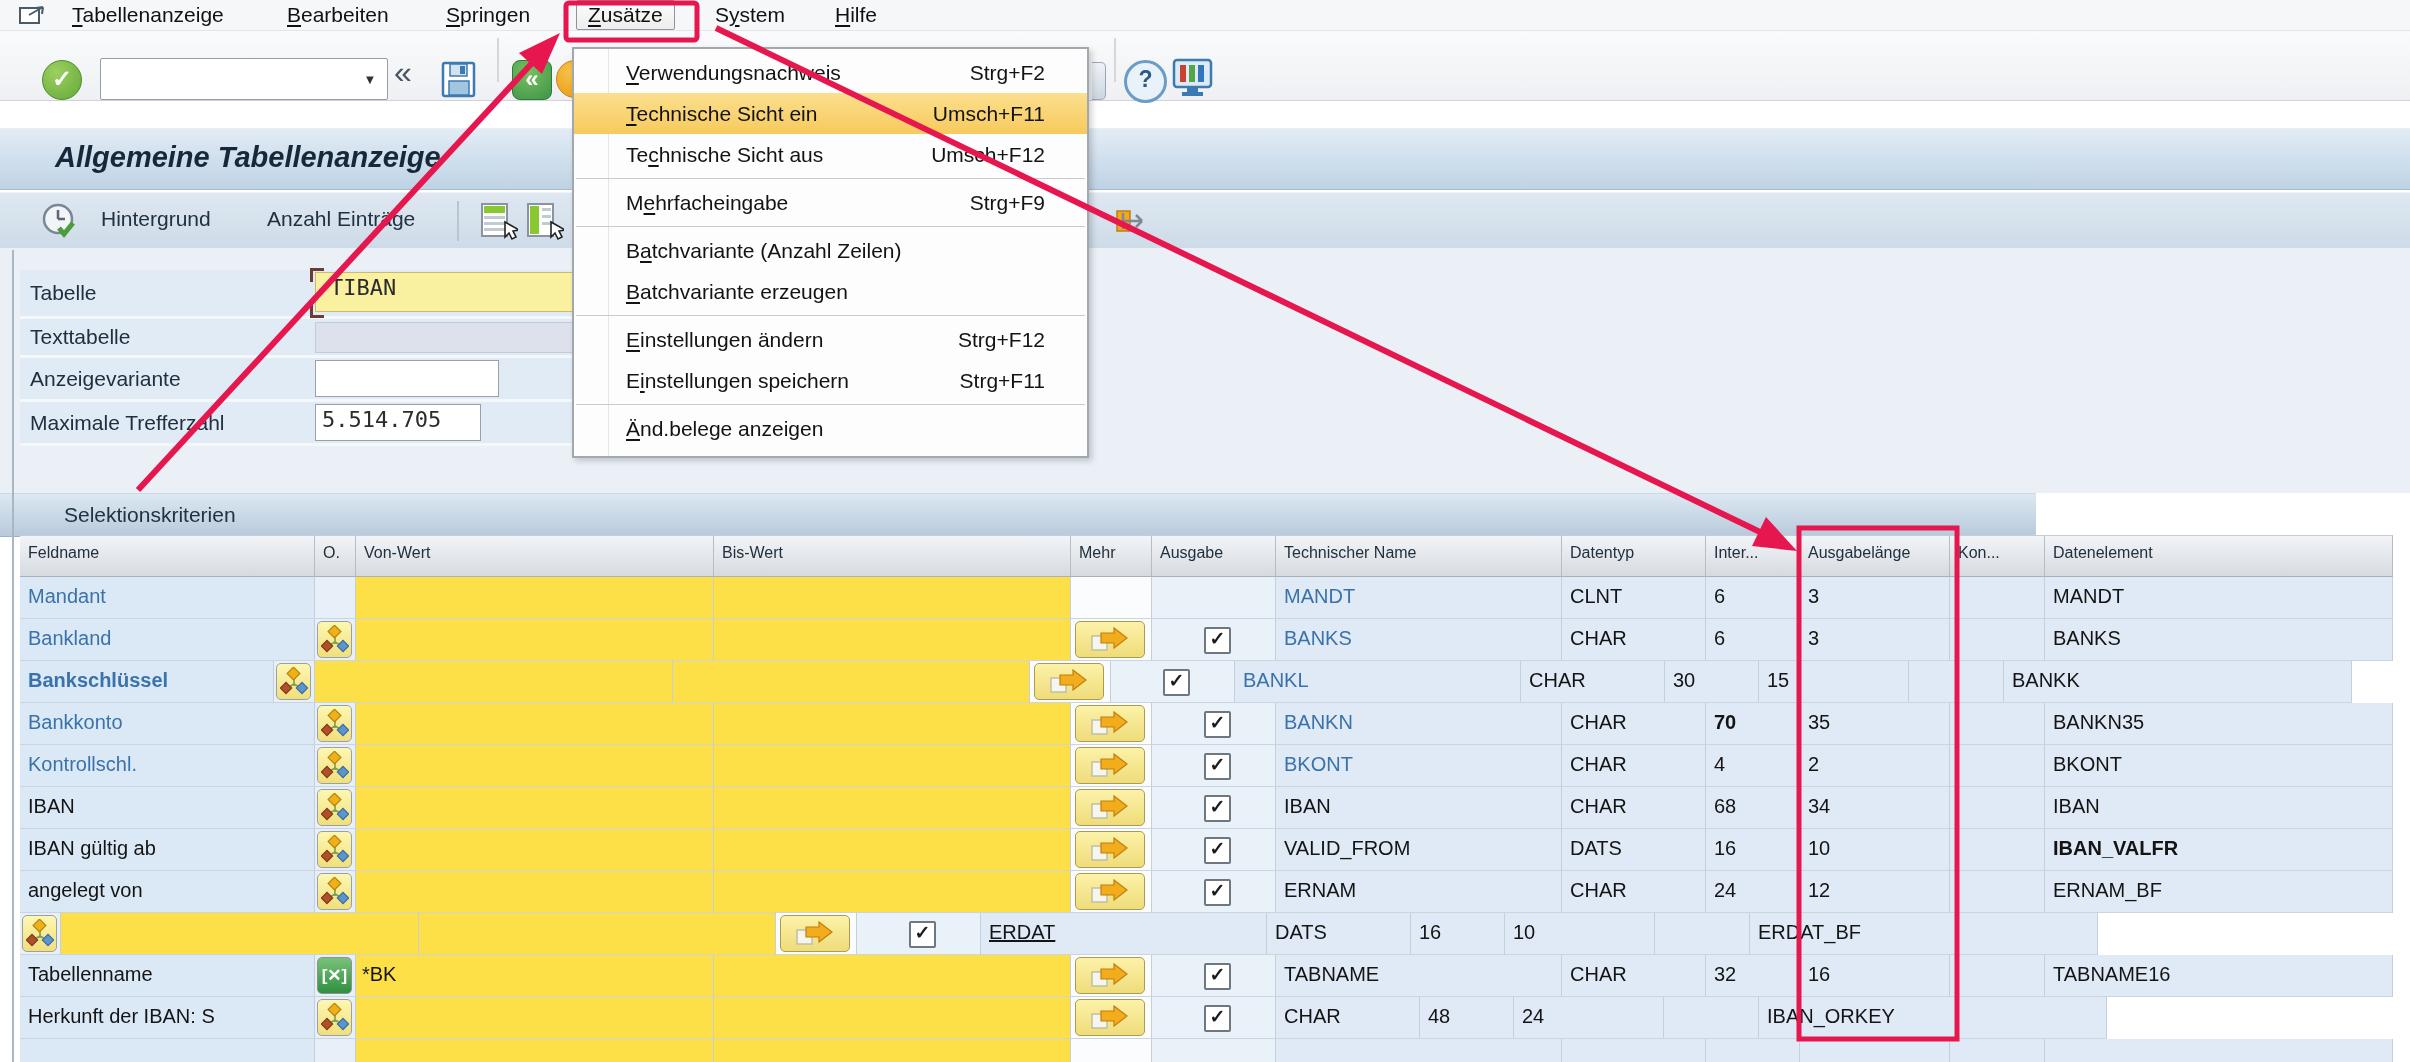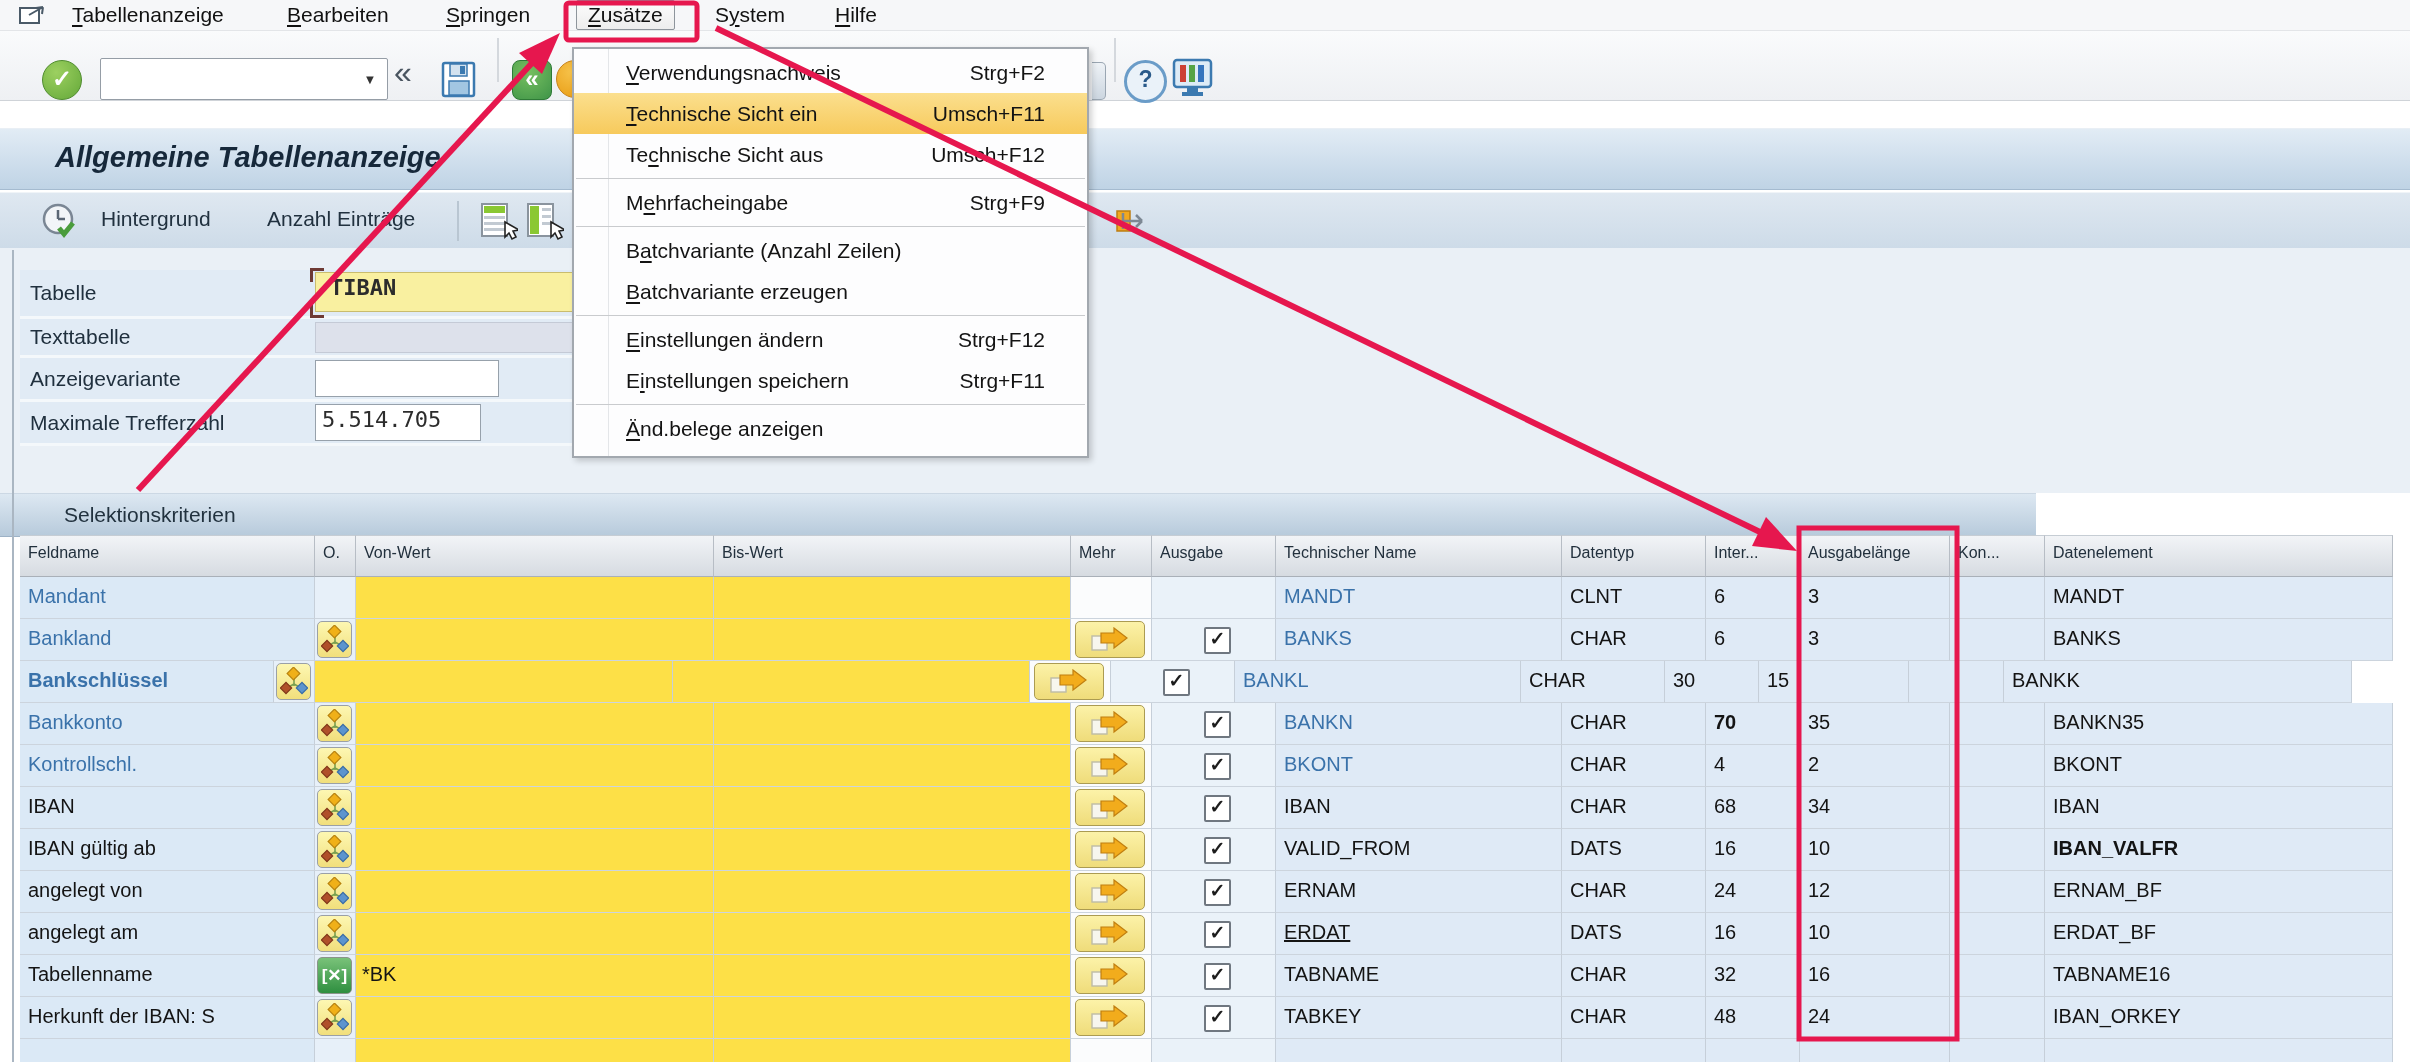--- a/index.html
+++ b/index.html
@@ -44,21 +44,21 @@
               border-top:1px solid #f0f4f8;border-bottom:1px solid #b4c6d6;}
   .atb-label{position:absolute;top:14px;font-size:21px;color:#21313f;white-space:nowrap;}
   .atb-sep{position:absolute;left:457px;top:8px;width:2px;height:40px;background:#b9c6d2;}
   
   #formarea{left:0;top:248px;width:2410px;height:245px;background:#eaf0f6;}
   #left-border{left:12px;top:250px;width:2px;height:812px;background:#aab6c2;z-index:1;}
   .form-row{position:absolute;left:20px;width:695px;background:#e1ebf5;border-bottom:3px solid #f4f8fb;}
   .form-label{position:absolute;left:10px;top:50%;transform:translateY(-50%);font-size:21px;color:#20303e;}
   .fld{position:absolute;box-sizing:border-box;font-size:22px;font-family:"DejaVu Sans Mono",monospace;
        color:#2c2c2c;padding:2px 6px;}
-  #fld-tabelle{left:315px;top:272px;width:397px;height:40px;background:#f9f0a0;border:1px solid #c9bc6e;z-index:2;font-weight:bold;}
+  #fld-tabelle{left:315px;top:272px;width:397px;height:40px;background:#f9f0a0;border:1px solid #c9bc6e;z-index:2;}
   #fld-texttab{left:315px;top:322px;width:397px;height:31px;background:#dde1eb;border:1px solid #c4cad6;}
   #fld-anzvar{left:315px;top:360px;width:184px;height:37px;background:#fff;border:1px solid #97a1ab;}
   #fld-maxtreff{left:315px;top:404px;width:166px;height:37px;background:#fff;border:1px solid #97a1ab;}
   .cursor-mark{position:absolute;width:11px;height:11px;z-index:3;}
   .cursor-mark.tl{border-left:3px solid #6e3a34;border-top:3px solid #6e3a34;}
   .cursor-mark.bl{border-left:3px solid #6e3a34;border-bottom:3px solid #6e3a34;}
   
   #selkrit{left:0;top:493px;width:2036px;height:42px;background:linear-gradient(#dde8f2,#b7cadb);
            border-top:1px solid #ccd8e4;border-bottom:1px solid #9db2c6;}
   #selkrit span{position:absolute;left:64px;top:9px;font-size:21px;color:#22323f;}
@@ -470,21 +470,20 @@
           <div class="cbx">✓</div>
         </div>
         <div class="gc bg-info txt-dark" style="width: 286px;">ERNAM</div>
         <div class="gc bg-info txt-dark" style="width: 144px;">CHAR</div>
         <div class="gc bg-info txt-dark" style="width: 94px;">24</div>
         <div class="gc bg-info txt-dark" style="width: 150px;">12</div>
         <div class="gc bg-info txt-dark" style="width: 95px;"></div>
         <div class="gc bg-info txt-dark" style="width: 348px;">ERNAM_BF</div>
       </div>
       <div class="grow">
-        <div class="gc bg-fn txt-dark" style="width: 295px;">angelegt am</div>
         <div class="gc bg-o" style="width: 41px;">
           <button class="sel-btn">
             <svg width="28" height="30">
               <path d="M14 11 v8 M14 17 l-7 4 M14 17 l7 4" stroke="#7aa050" stroke-width="1.6" fill="none"></path>
               <rect x="9" y="2" width="9" height="9" fill="#f0b018" stroke="#b8820e" stroke-width="1.2" transform="rotate(45 13.5 6.5)"></rect>
               <rect x="2" y="17" width="8" height="8" fill="#b0502a" stroke="#833a1c" stroke-width="1.2" transform="rotate(45 6 21)"></rect>
               <rect x="18" y="17" width="8" height="8" fill="#5c94ce" stroke="#3c6ea6" stroke-width="1.2" transform="rotate(45 22 21)"></rect>
             </svg>
           </button>
         </div>
@@ -553,21 +552,20 @@
           <button class="mehr-btn">
             <svg width="42" height="26">
               <rect x="3" y="9" width="15" height="14" fill="#f7f6ee" stroke="#bdbba6" stroke-width="1.4"></rect>
               <polygon points="12,6 25,6 25,1 38,11 25,21 25,16 12,16" fill="#f2ac1c" stroke="#c07f10" stroke-width="1.2"></polygon>
             </svg>
           </button>
         </div>
         <div class="gc bg-ausg" style="width: 124px;">
           <div class="cbx">✓</div>
         </div>
-        <div class="gc bg-info txt-dark" style="width: 286px;">TABKEY</div>
         <div class="gc bg-info txt-dark" style="width: 144px;">CHAR</div>
         <div class="gc bg-info txt-dark" style="width: 94px;">48</div>
         <div class="gc bg-info txt-dark" style="width: 150px;">24</div>
         <div class="gc bg-info txt-dark" style="width: 95px;"></div>
         <div class="gc bg-info txt-dark" style="width: 348px;">IBAN_ORKEY</div>
       </div>
       <div class="grow">
         <div class="gc bg-fn" style="width: 295px;"></div>
         <div class="gc bg-o" style="width: 41px;"></div>
         <div class="gc bg-white" style="width: 358px;"></div>

